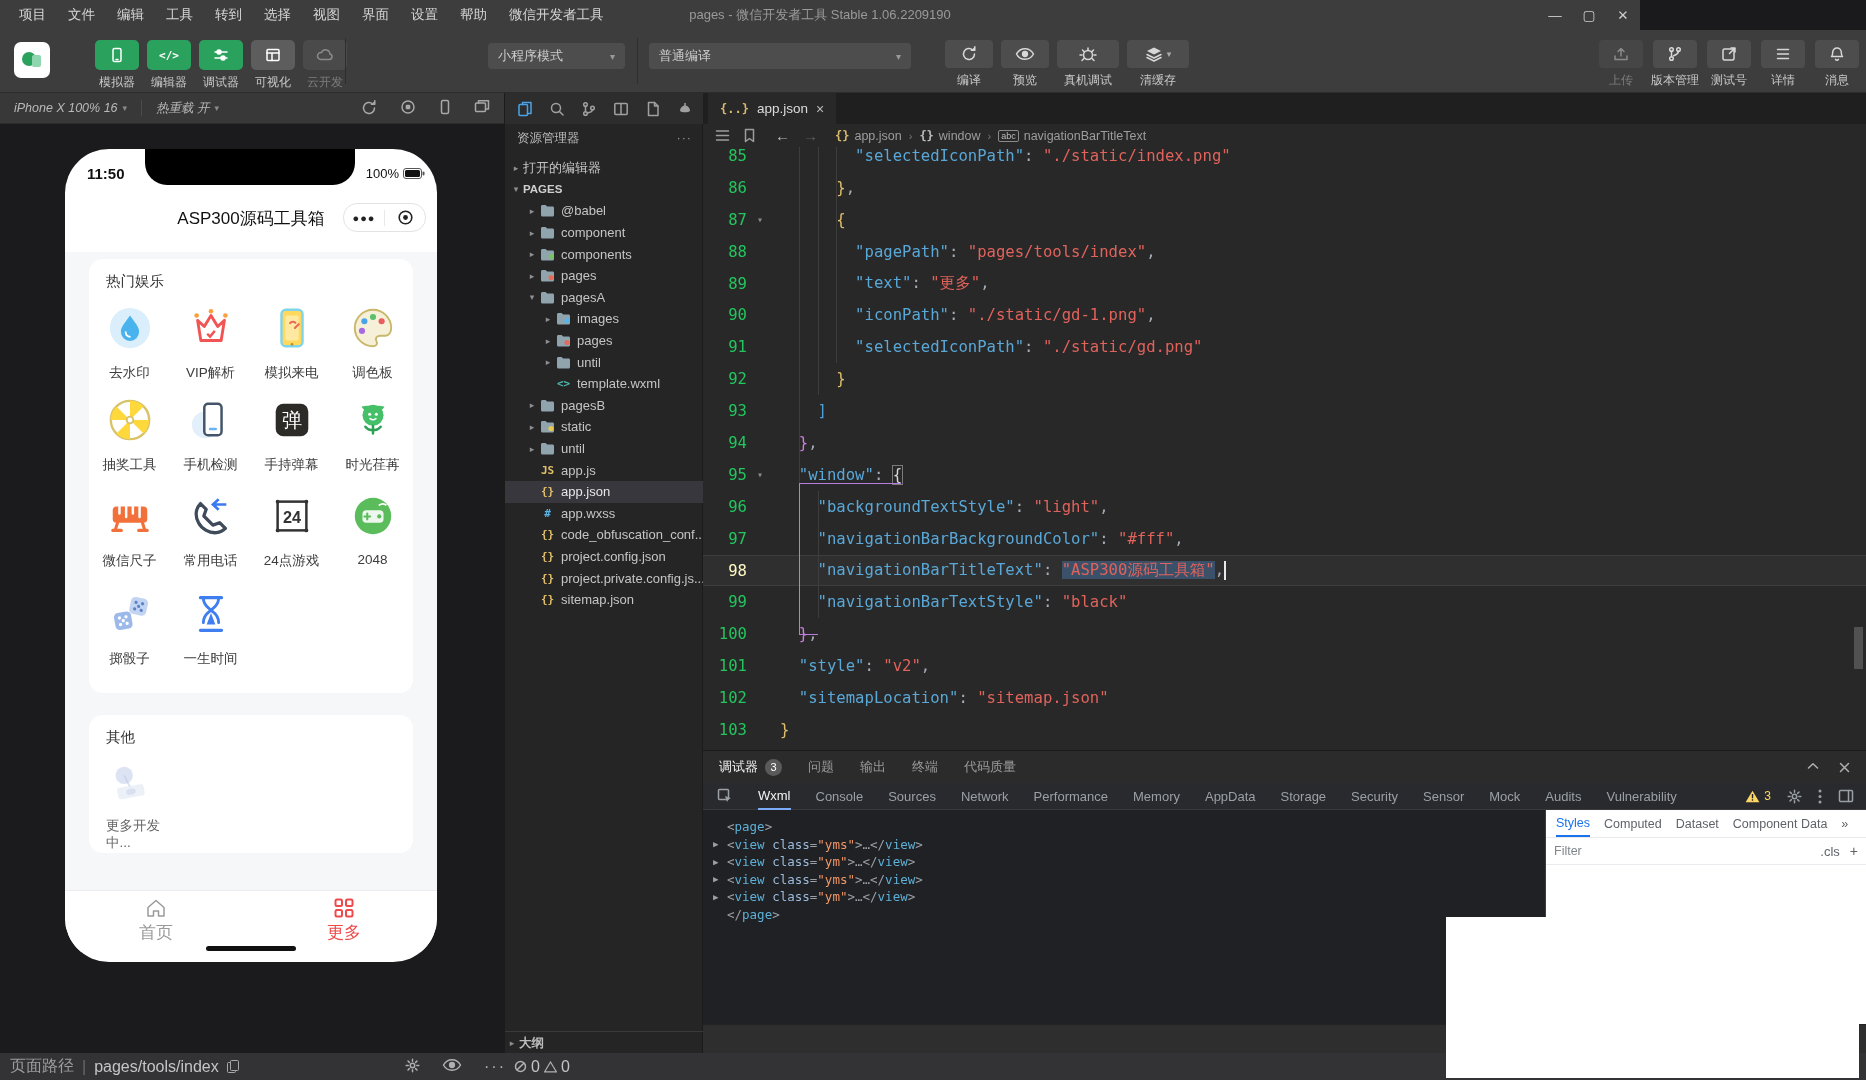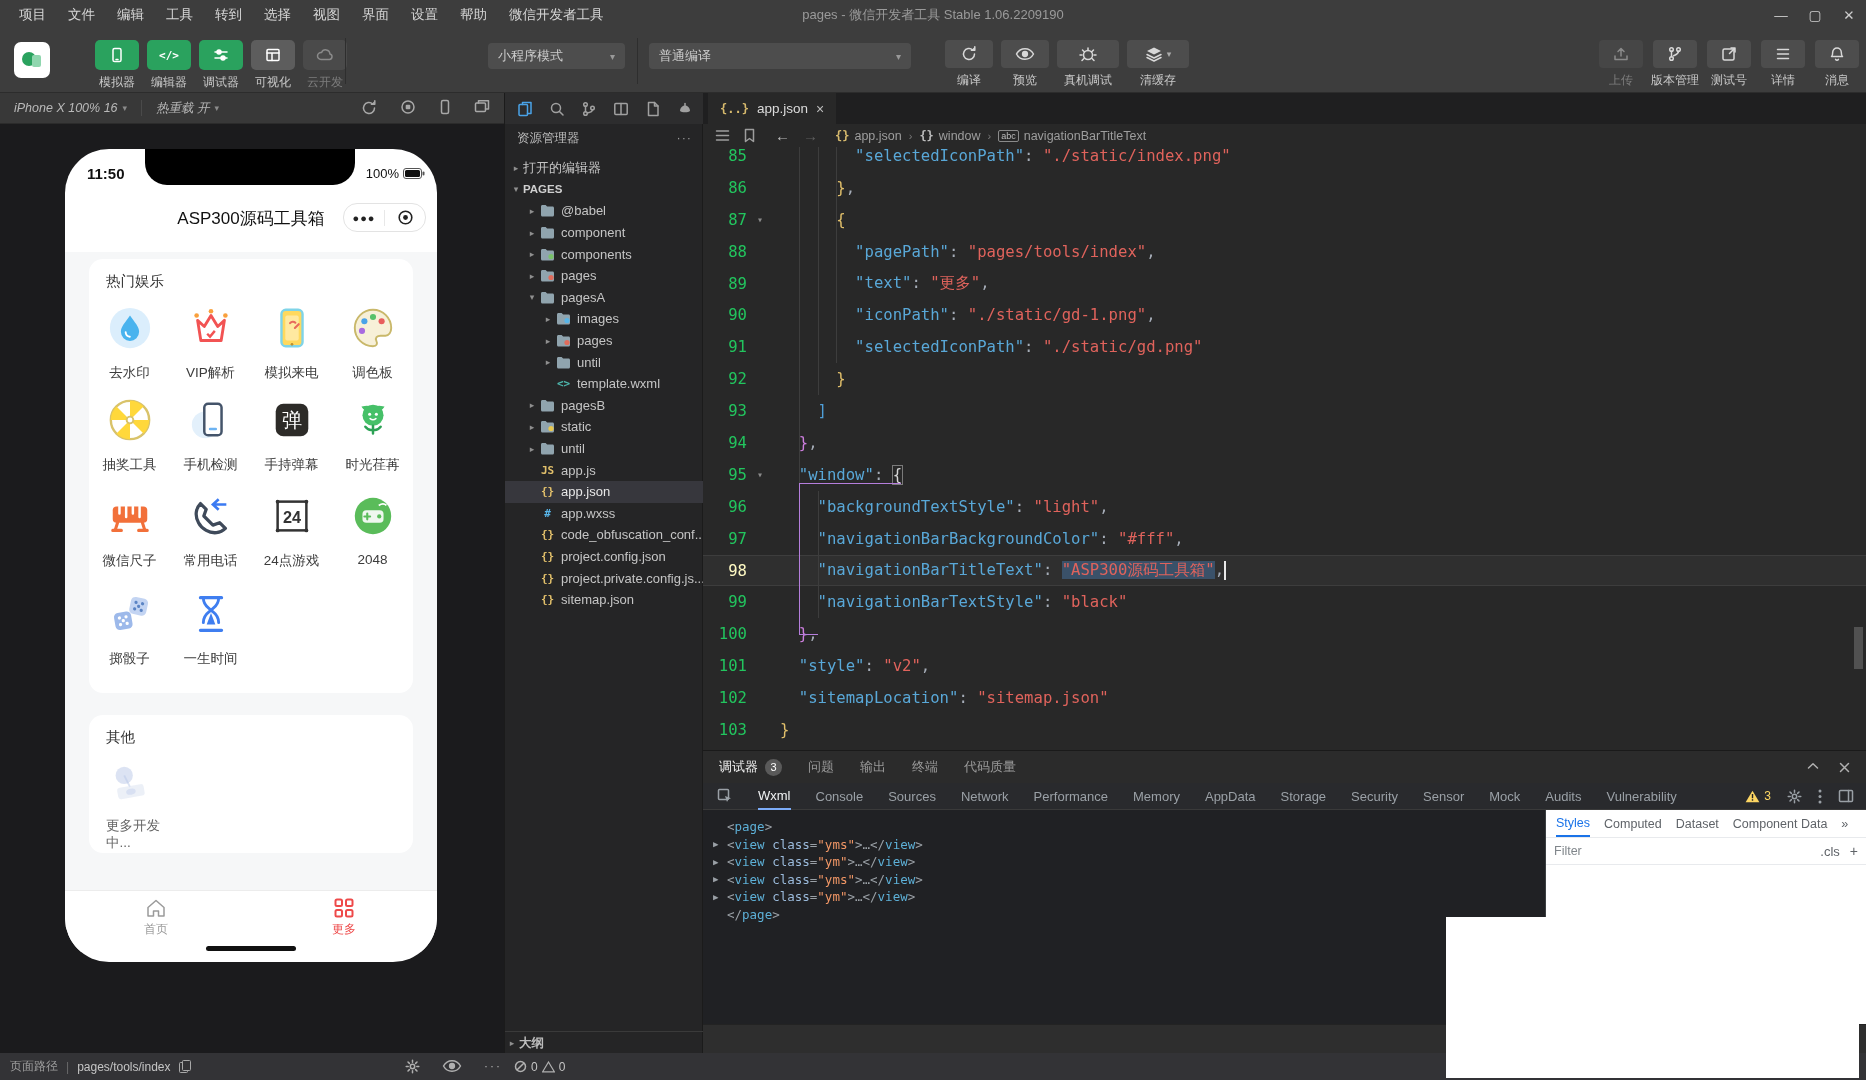--- a/index.html
+++ b/index.html
@@ -2,21 +2,21 @@
 <html><head>
 <meta charset="utf-8">
 <style>
   html,body{margin:0;padding:0;background:#111;}
   body{font-family:"Liberation Sans","DejaVu Sans",sans-serif;}
   #app{position:relative;width:1866px;height:1080px;overflow:hidden;background:#1a1a1c;user-select:none;}
   .abs{position:absolute;}
   svg{display:block;}
 
   
-  #titlebar{left:0;top:0;width:1866px;height:30px;background:#3d3d3d;display:flex;align-items:center;color:#d6d6d6;font-size:13.5px;gap:28px;}
+  #titlebar{left:0;top:0;width:1640px;height:30px;background:#3d3d3d;display:flex;align-items:center;color:#d6d6d6;font-size:13.5px;gap:28px;}
   #menus{display:flex;gap:4px;padding-left:10px;z-index:2;}
   .menu-item{padding:3px 9px;border-radius:3px;}
   #win-title{position:absolute;left:0;right:0;text-align:center;color:#9a9a9a;font-size:13px;}
   #win-controls{margin-left:auto;display:flex;z-index:2;}
   .win-btn{width:34px;height:30px;display:flex;align-items:center;justify-content:center;color:#cfcfcf;}
 
   
   #toolbar{left:0;top:30px;width:1866px;height:63px;background:#3d3d3d;border-bottom:1px solid #2c2c2c;box-sizing:border-box;}
   #logo{left:14px;top:12px;width:36px;height:36px;border-radius:7px;background:#fff;display:flex;align-items:center;justify-content:center;}
   .tb-group{position:absolute;top:10px;display:flex;gap:8px;}
@@ -53,21 +53,21 @@
   #p-content{left:0;top:103px;width:372px;height:638px;background:#f6f7f8;}
   .p-card{position:absolute;left:24px;width:324px;background:#fff;border-radius:14px;}
   .p-card .sec-title{position:absolute;left:17px;top:13px;font-size:14.5px;color:#333;}
   .g-row{position:absolute;left:0;width:324px;display:flex;}
   .g-item{width:81px;display:flex;flex-direction:column;align-items:center;}
   .g-item .gi{width:46px;height:46px;}
   .g-item .gl{margin-top:13px;font-size:13.5px;color:#3c3c3c;white-space:nowrap;}
   .g-item.faded{align-items:flex-start;padding-left:17px;width:90px;}
   .g-item.faded .gl{white-space:normal;width:62px;color:#666;line-height:17px;margin-top:10px;}
   #p-tabbar{left:0;top:741px;width:372px;height:62px;background:#fff;border-top:1px solid #ececec;box-sizing:border-box;}
-  .ptab{position:absolute;top:7px;width:80px;display:flex;flex-direction:column;align-items:center;gap:3px;font-size:12px;color:#9a9a9a;}
+  .ptab{position:absolute;top:7px;width:80px;display:flex;flex-direction:column;align-items:center;gap:3px;font-size:17px;color:#9a9a9a;}
   .ptab.active{color:#ee4a4a;}
   #home-ind{left:141px;top:797px;width:90px;height:5px;border-radius:3px;background:#111;}
 
   
   #explorer{left:504px;top:93px;width:199px;height:960px;background:#252526;border-left:1px solid #1b1b1b;border-right:1px solid #1b1b1b;box-sizing:border-box;}
   #exp-strip{left:0;top:0;width:199px;height:31px;background:#2d2d2e;display:flex;align-items:center;gap:16px;padding-left:12px;color:#a0a0a0;}
   #exp-header{left:0;top:31px;width:199px;height:28px;display:flex;align-items:center;color:#bcbcbc;font-size:12.5px;padding:0 12px;box-sizing:border-box;}
   #exp-header .dots{margin-left:auto;letter-spacing:1px;color:#9a9a9a;}
   #tree{left:0;top:64px;width:199px;}
   .t-row{height:21.6px;display:flex;align-items:center;color:#c5c5c5;font-size:13px;white-space:nowrap;overflow:hidden;}
@@ -122,21 +122,21 @@
   #dbg-bottom-strip{left:0;top:273px;width:1163px;height:30px;background:#2e2e2e;border-top:1px solid #232323;box-sizing:border-box;}
   #styles-pane{left:842px;top:59px;width:321px;height:214px;background:#ffffff;border-left:1px solid #3c4043;box-sizing:border-box;}
   #styles-tabs{display:flex;align-items:center;gap:14px;height:27px;padding-left:10px;font-size:12.5px;color:#5f6368;border-bottom:1px solid #e8eaed;white-space:nowrap;overflow:hidden;}
   .st-tab{height:27px;display:flex;align-items:center;box-sizing:border-box;}
   .st-tab.active{color:#1a73e8;border-bottom:2px solid #1a73e8;}
   #styles-filter{display:flex;align-items:center;height:26px;border-bottom:1px solid #e8eaed;padding:0 8px;color:#80868b;font-size:12.5px;}
   #styles-filter .cls{margin-left:auto;color:#5f6368;font-size:13px;}
   #styles-filter .plus{margin-left:10px;color:#5f6368;font-size:14px;}
 
   
-  #statusbar{left:0;top:1053px;width:1866px;height:27px;background:#333336;display:flex;align-items:center;font-size:12px;color:#c5c5c5;}
+  #statusbar{left:0;top:1053px;width:1866px;height:27px;background:#333336;display:flex;align-items:center;font-size:16px;color:#c5c5c5;}
   #statusbar .sep{color:#6a6a6a;margin:0 8px;}
   #sb-icons{position:absolute;left:405px;display:flex;gap:22px;color:#b0b0b0;}
   #sb-problems{position:absolute;left:514px;display:flex;align-items:center;gap:4px;color:#c5c5c5;}
 
   #white-overlay{left:1446px;top:917px;width:413px;height:161px;background:#ffffff;z-index:40;}
 </style>
 </head>
 <body>
 
 <div id="app">

